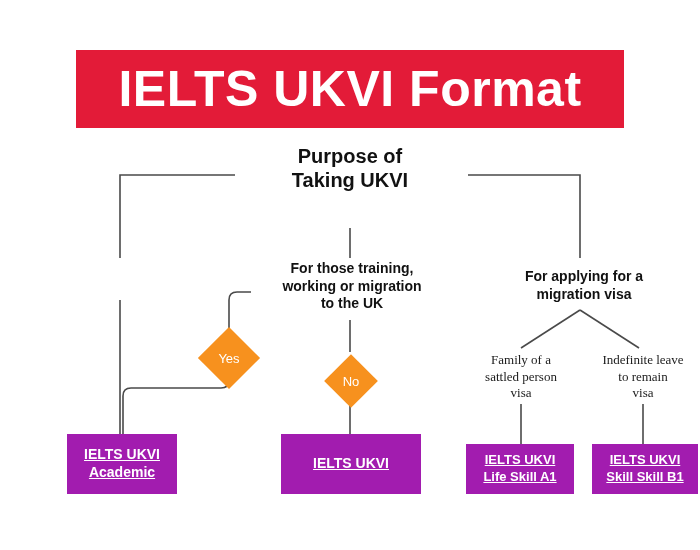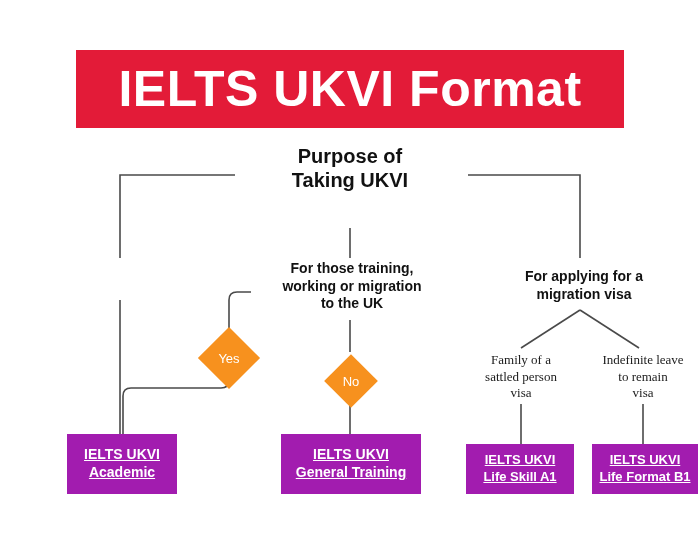--- a/index.html
+++ b/index.html
@@ -207,31 +207,30 @@
   <div class="result-box box-academic">
     <div>
       <div>IELTS UKVI</div>
       <div>Academic</div>
     </div>
   </div>
 
   <div class="result-box box-general">
     <div>
       <div>IELTS UKVI</div>
-      <div>General Training</div>
     </div>
   </div>
 
   <div class="result-box box-a1">
     <div>
       <div>IELTS UKVI</div>
       <div>Life Skill A1</div>
     </div>
   </div>
 
   <div class="result-box box-b1">
     <div>
       <div>IELTS UKVI</div>
-      <div>Life Format B1</div>
+      <div>Skill Skill B1</div>
     </div>
   </div>
 
 </div>
 
 </body></html>

